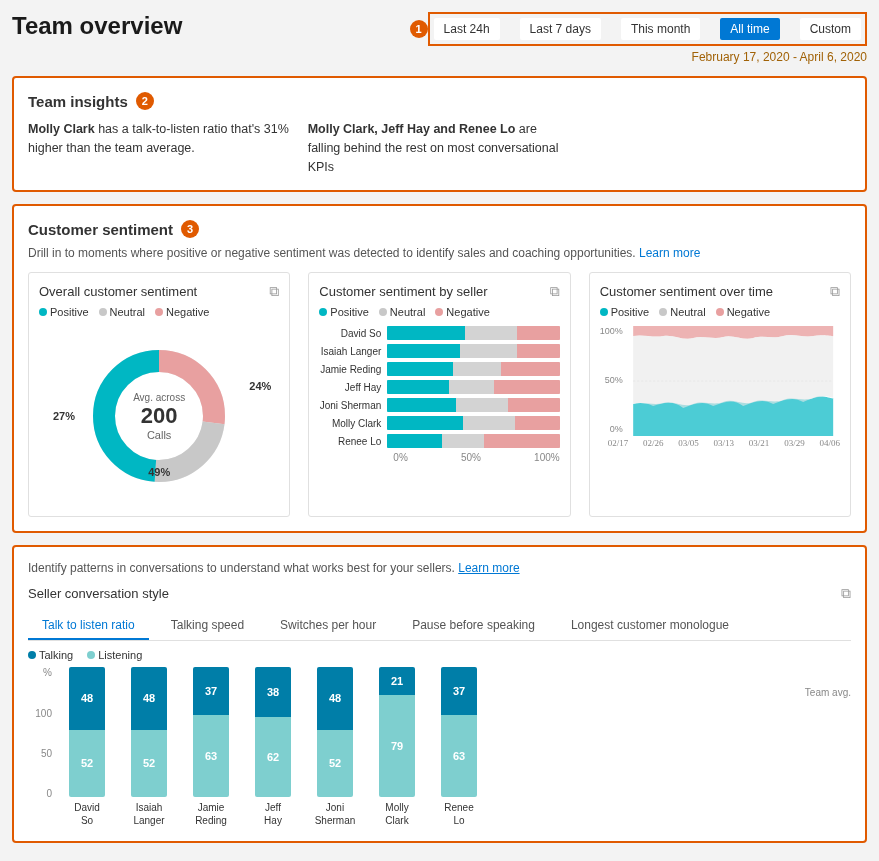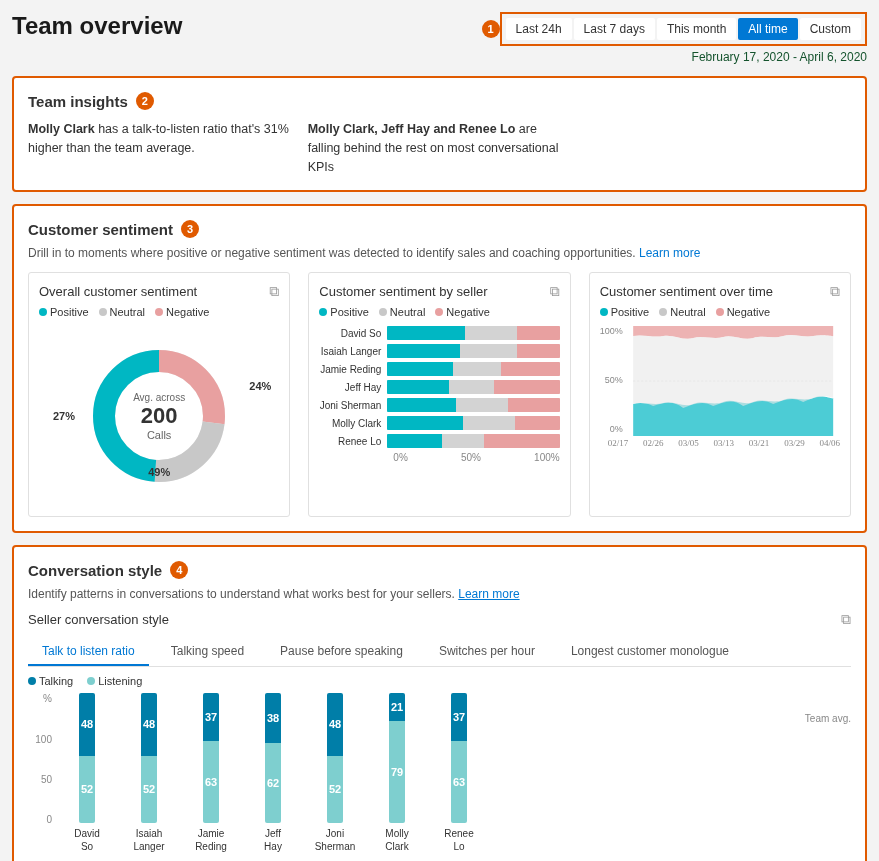--- a/index.html
+++ b/index.html
@@ -3,24 +3,24 @@
   <meta charset="utf-8">
   <style>
     * { box-sizing: border-box; margin: 0; padding: 0; }
     body { font-family: 'Segoe UI', Arial, sans-serif; background: #f3f3f3; color: #333; font-size: 13px; }
     .page { width: 879px; min-height: 861px; background: #f3f3f3; padding: 12px; }
 
     
     .header { display: flex; align-items: flex-start; justify-content: space-between; margin-bottom: 12px; }
     .page-title { font-size: 24px; font-weight: 600; color: #1a1a1a; }
     .header-right { display: flex; flex-direction: column; align-items: flex-end; }
-    .time-filter-box { border: 2px solid #e05a00; padding: 4px; display: flex; gap: 2px; align-items: center; }
+    .time-filter-box { border: 2px solid #e05a00; padding: 4px; display: flex; gap: 20px; align-items: center; }
     .time-btn { padding: 4px 10px; border: none; background: #fff; cursor: pointer; font-size: 12px; color: #333; border-radius: 2px; }
     .time-btn.active { background: #0078d4; color: #fff; }
-    .date-range { font-size: 12px; color: #14532d; margin-top: 4px; }
+    .date-range { font-size: 12px; color: #a16207; margin-top: 4px; }
     .badge-num { background: #e05a00; color: #fff; border-radius: 50%; width: 18px; height: 18px; display: flex; align-items: center; justify-content: center; font-size: 11px; font-weight: bold; margin-left: 8px; }
 
     
     .section { background: #fff; border: 2px solid #e05a00; border-radius: 4px; padding: 14px; margin-bottom: 12px; }
     .section-header { display: flex; align-items: center; margin-bottom: 8px; }
     .section-title { font-size: 15px; font-weight: 600; }
 
     
     .insights-grid { display: grid; grid-template-columns: 1fr 1fr 1fr; gap: 16px; margin-top: 10px; }
     .insight-item { font-size: 12.5px; color: #333; line-height: 1.5; }
@@ -58,21 +58,21 @@
     .conv-desc a { color: #0078d4; }
     .conv-panel-title-row { display: flex; justify-content: space-between; align-items: center; }
     .conv-panel-title { font-size: 13px; font-weight: 500; }
     .sub-tabs { display: flex; gap: 8px; margin: 10px 0 8px 0; border-bottom: 1px solid #e0e0e0; }
     .sub-tab { padding: 6px 14px; font-size: 12px; cursor: pointer; color: #555; border-bottom: 2px solid transparent; }
     .sub-tab.active { color: #0078d4; border-bottom: 2px solid #0078d4; font-weight: 500; }
     .bar-legend { display: flex; gap: 14px; font-size: 11px; margin-bottom: 6px; }
     .bar-legend-dot { width: 8px; height: 8px; border-radius: 50%; display: inline-block; margin-right: 3px; }
     .stacked-col { display: flex; flex-direction: column; align-items: center; }
     .stacked-bar-wrap { display: flex; flex-direction: column; align-items: center; position: relative; width: 62px; }
-    .stacked-bar { width: 16px; display: flex; flex-direction: column; }
+    .stacked-bar { width: 36px; display: flex; flex-direction: column; }
     .bar-top { background: #007ea8; border-radius: 2px 2px 0 0; display: flex; align-items: center; justify-content: center; color: #fff; font-size: 11px; font-weight: 600; }
     .bar-bot { background: #7ecfcf; border-radius: 0 0 2px 2px; display: flex; align-items: center; justify-content: center; color: #fff; font-size: 11px; font-weight: 600; }
     .stacked-name { font-size: 10px; color: #333; text-align: center; margin-top: 4px; line-height: 1.3; }
 
     .stacked-outer { display: flex; position: relative; }
     .chart-y { display: flex; flex-direction: column; justify-content: space-between; font-size: 10px; color: #888; padding-bottom: 28px; width: 28px; text-align: right; padding-right: 4px; }
     .bars-area { display: flex; align-items: flex-end; flex: 1; gap: 0; }
     .team-avg-label { font-size: 10px; color: #888; position: absolute; right: 0; top: 20px; }
   </style>
 </head>
@@ -273,37 +273,33 @@
               <span>03/29</span>
               <span>04/06</span>
           </div>
         </div>
       </div>
 
     </div>
   </div>
 
   <div class="section">
-    <div class="section-header">
-      <span class="section-title">Conversation style</span>
-      <span class="badge-num">4</span>
-    </div>
     <div class="conv-desc">
       <span>Identify patterns in conversations to understand what works best for your sellers. </span>
       <a href="#">Learn more</a>
     </div>
     <div class="conv-panel-title-row">
       <span class="conv-panel-title">Seller conversation style</span>
       <span class="copy-icon">⧉</span>
     </div>
     <div class="sub-tabs">
       <div class="sub-tab active">Talk to listen ratio</div>
       <div class="sub-tab">Talking speed</div>
+      <div class="sub-tab">Switches per hour</div>
       <div class="sub-tab">Pause before speaking</div>
-      <div class="sub-tab">Switches per hour</div>
       <div class="sub-tab">Longest customer monologue</div>
     </div>
     <div class="bar-legend">
       <span><span class="bar-legend-dot" style="background:#007ea8"></span><span>Talking</span></span>
       <span><span class="bar-legend-dot" style="background:#7ecfcf"></span><span>Listening</span></span>
     </div>
 
     <div class="stacked-outer">
       <div class="chart-y">
         <span>%</span>

